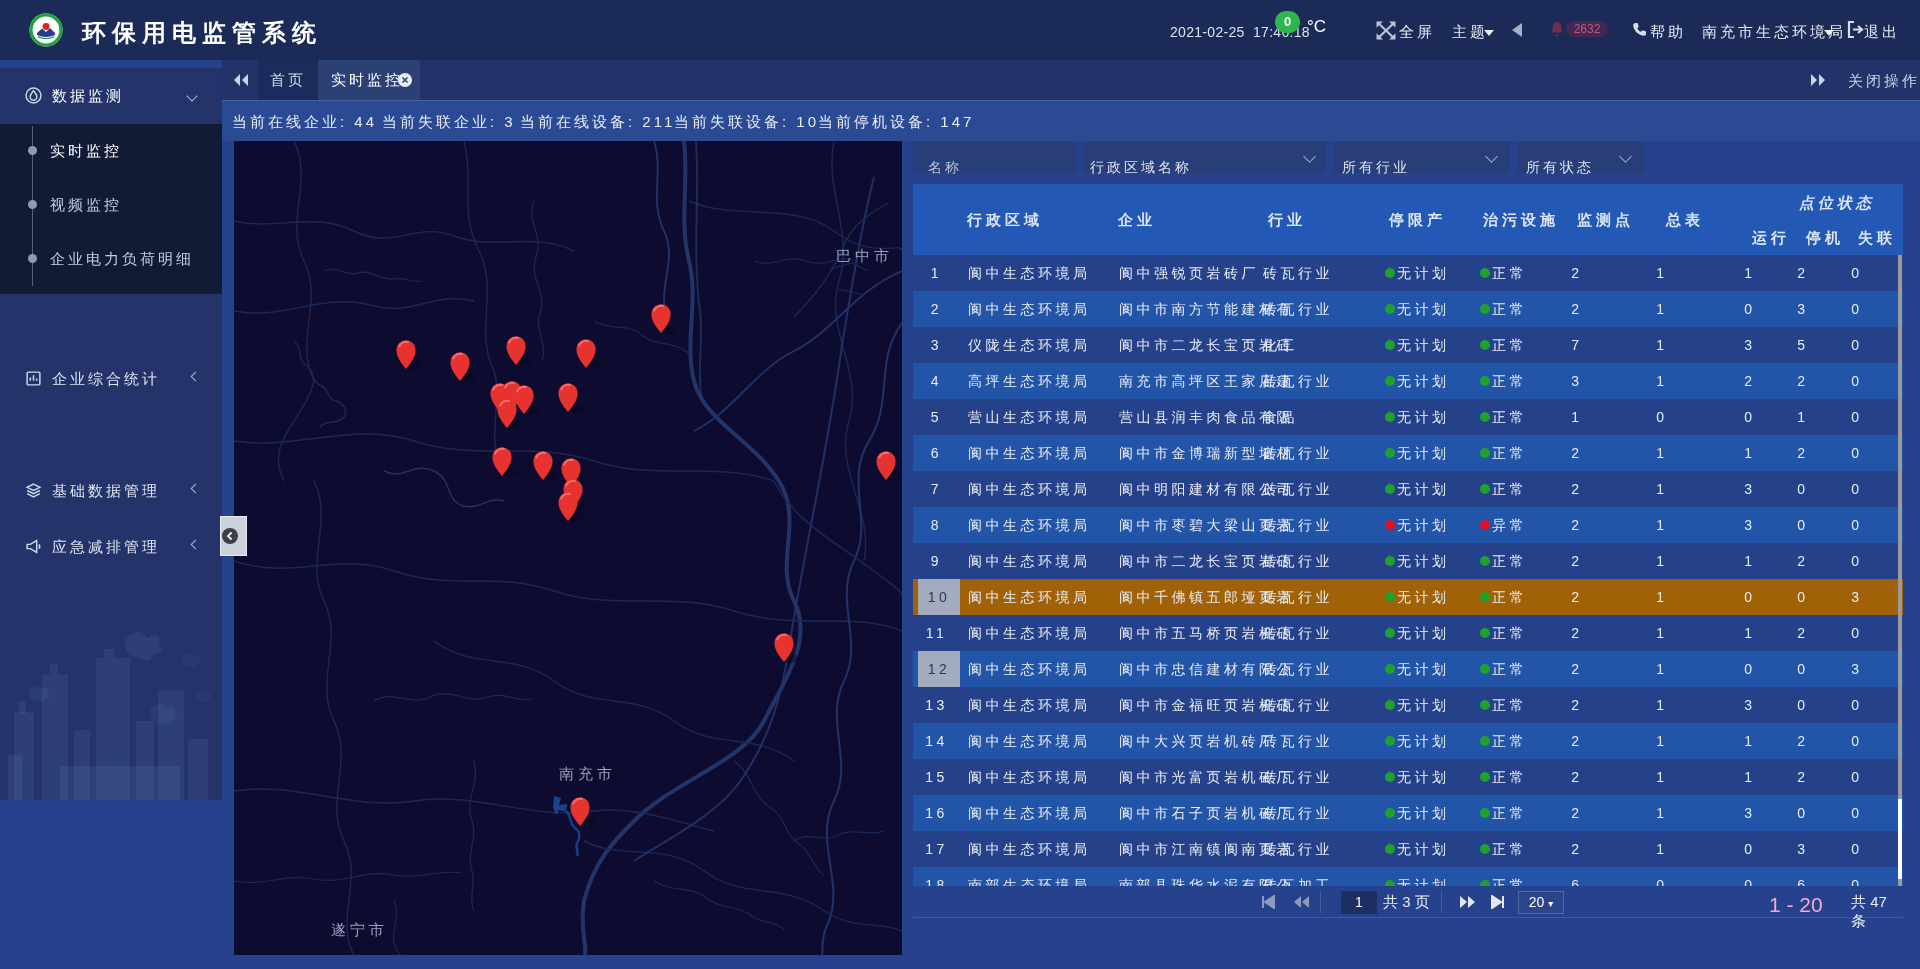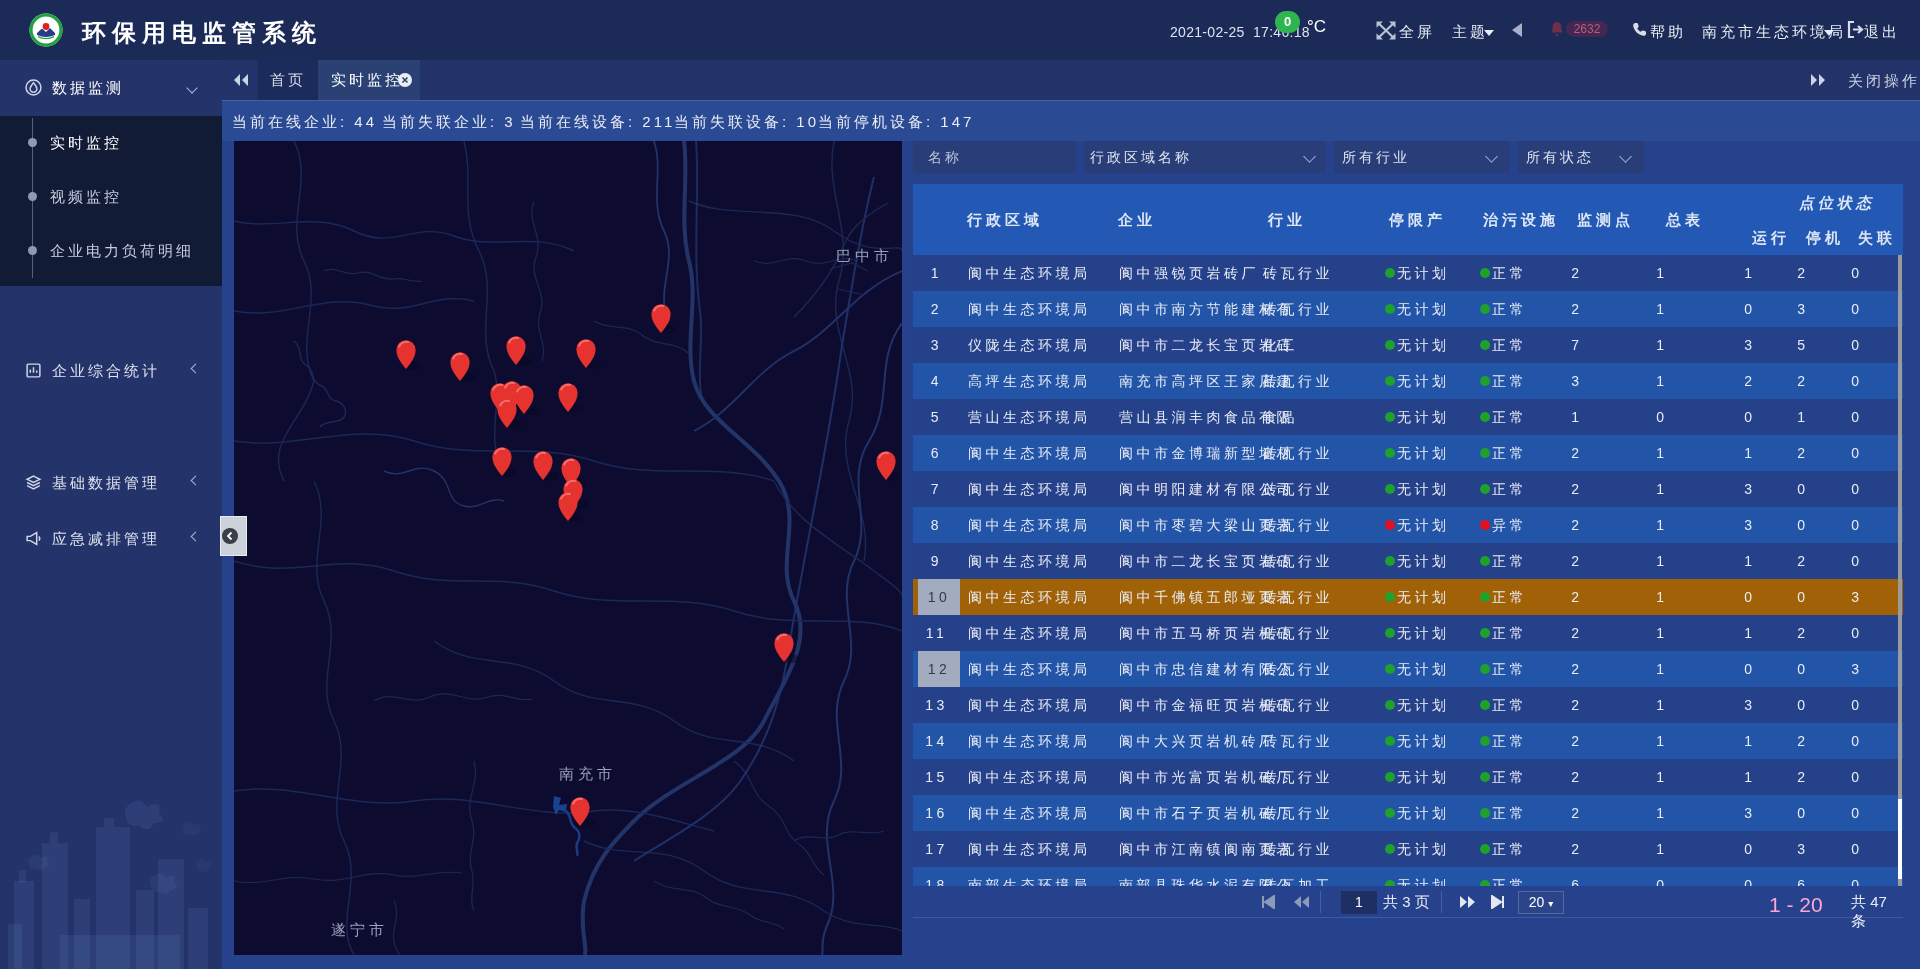--- a/index.html
+++ b/index.html
@@ -4,21 +4,21 @@
 * { margin:0; padding:0; box-sizing:border-box; }
 html,body { width:1920px; height:969px; overflow:hidden; font-family:"Liberation Sans",sans-serif; }
 body { background:#27428c; position:relative; }
 .abs { position:absolute; }
 
 #hdr { position:absolute; left:0; top:0; width:1920px; height:60px; background:#1b2a57; }
 #hdr .title { position:absolute; left:82px; top:17px; font-size:24px; font-weight:bold; color:#fff; letter-spacing:6px; }
 #hdr .date { position:absolute; left:1126px; top:24px; font-size:14px; color:#dde3ee; letter-spacing:0.3px;margin-left:44px; }
 .hitem { position:absolute; top:23px; font-size:15px; color:#e7ebf3; letter-spacing:3px; }
 
-#side { position:absolute; left:0; top:60px; width:222px; height:909px; background:#24336a; overflow:hidden; }
+#side { position:absolute; left:0; top:68px; width:222px; height:732px; background:#24336a; overflow:hidden; }
 #smenu0 { position:absolute; left:0; top:0; width:222px; height:56px; }
 #sdark { position:absolute; left:0; top:56px; width:222px; height:170px; background:#121b36; }
 .mi { position:absolute; left:0; width:222px; height:56px; }
 .mic { position:absolute; left:25px; top:19px; }
 .mit { position:absolute; left:52px; top:19px; font-size:15px; color:#dee3ef; letter-spacing:3px; }
 .chev-l { position:absolute; left:192px; top:22px; width:7px; height:7px; border-left:1.6px solid #aeb6cc; border-bottom:1.6px solid #aeb6cc; transform:rotate(45deg); }
 .chev-d { position:absolute; left:188px; top:24px; width:8px; height:8px; border-left:1.6px solid #aeb6cc; border-bottom:1.6px solid #aeb6cc; transform:rotate(-45deg); }
 .smi { position:absolute; left:50px; width:170px; font-size:15px; color:#c6cddd; letter-spacing:3px; }
 .sdot { position:absolute; left:28px; width:9px; height:9px; border-radius:50%; background:#8f98b5; }
 #sline { position:absolute; left:32px; top:2px; width:1px; height:160px; background:#565f80; }
@@ -29,21 +29,21 @@
 
 #stats { position:absolute; left:222px; top:100px; width:1698px; height:41px; background:#2b4a94; border-top:1px solid #45639f; color:#e8ecf5; font-size:15px; }
 #stats span { position:absolute; top:12px; letter-spacing:3px; }
 
 #map { position:absolute; left:234px; top:141px; width:668px; height:814px; background:#0d0c30; }
 .mlabel { fill:#98a2b8; font-size:15px; font-family:"Liberation Sans",sans-serif; letter-spacing:4px; }
 
 #colbtn { position:absolute; left:220px; top:516px; width:27px; height:40px; background:#ccd2db; border:1px solid #e8ebf0; }
 
 .finput { position:absolute; top:141px; height:32px; background:#293e78; }
-.ftext { position:absolute; font-size:14px; color:#dde3ef; top:149px; letter-spacing:3px; }
+.ftext { position:absolute; font-size:14px; color:#dde3ef; top:159px; letter-spacing:3px; }
 .fchev { position:absolute; top:152px; width:9px; height:9px; border-left:1.7px solid #9fb0d0; border-bottom:1.7px solid #9fb0d0; transform:rotate(-45deg); }
 #thead { position:absolute; left:913px; top:184px; width:990px; height:71px; background:#2359b4; }
 #thead span { position:absolute; font-size:15px; font-weight:bold; color:#dce6f5; letter-spacing:4px; }
 .tr { position:absolute; left:913px; width:990px; height:36px; }
 .tr span { position:absolute; top:10px; font-size:14px; color:#e8ecf5; letter-spacing:3.5px; }
 .num { left:0; width:47px; text-align:center; }
 .numsel { left:5px; top:0 !important; width:42px; height:36px; text-align:center; background:#a3abbf; color:#333a4d !important; line-height:36px; padding-top:0; }
 .numsel { top:0; line-height:36px; padding-top:0 !important; }
 .c1 { left:55px; } .c2 { left:206px; } .c3 { left:350px; }
 .dot { top:13px !important; width:10px; height:10px; border-radius:50%; }

